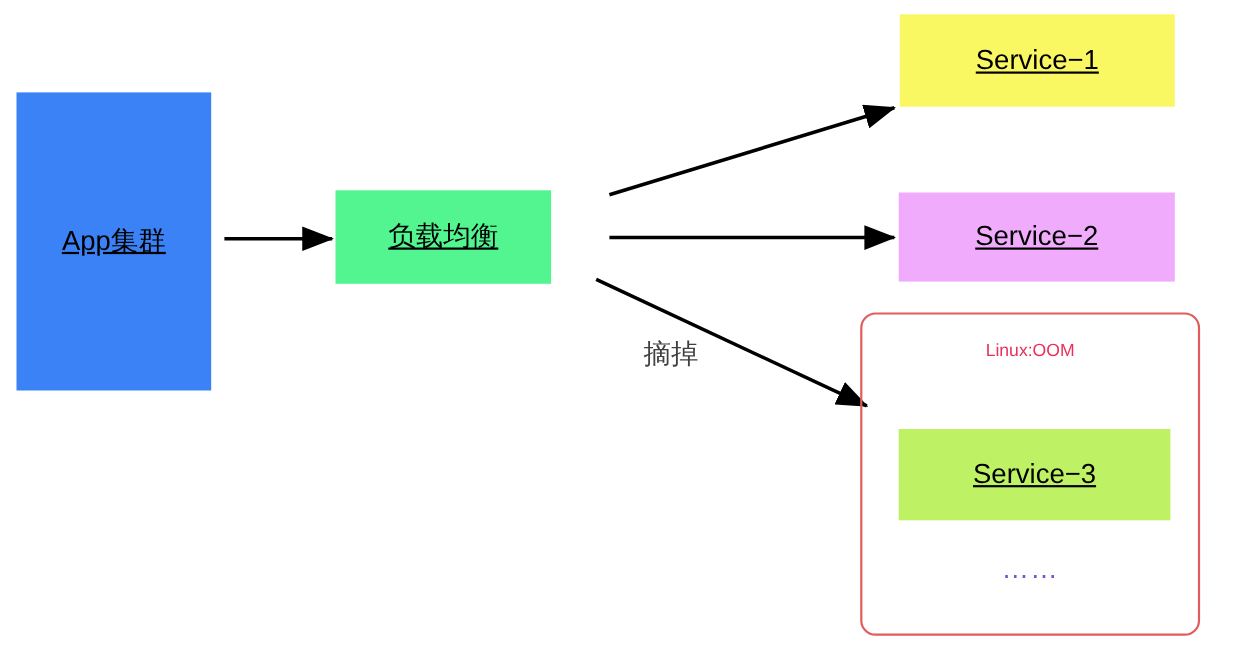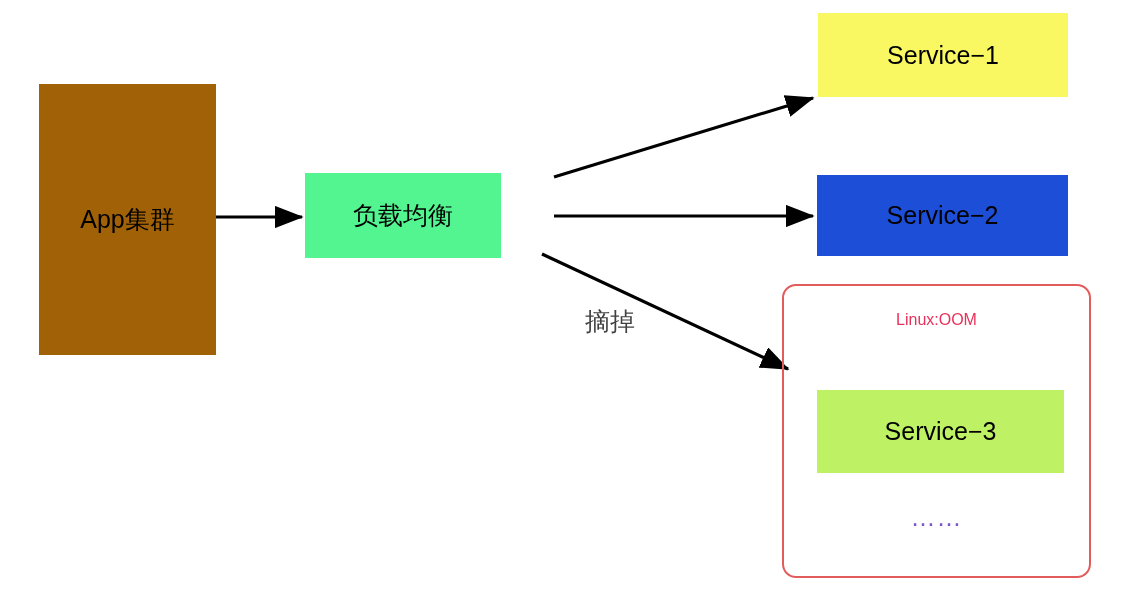--- a/index.html
+++ b/index.html
@@ -21,27 +21,28 @@
   .node {
     position: absolute;
     display: flex;
     align-items: center;
     justify-content: center;
     box-sizing: border-box;
     text-align: right;
     line-height: 1.15;
     color: #000000;
     white-space: nowrap;
+    text-decoration: underline;
   }
   #node-app {
-    left: 39px;
+    left: 15px;
     top: 84px;
     width: 177px;
     height: 271px;
-    background: #a16207;
+    background: #3b82f6;
     font-size: 25px;
   }
   #node-lb {
     left: 305px;
     top: 173px;
     width: 196px;
     height: 85px;
     background: #52f58f;
     font-size: 25px;
   }
@@ -51,21 +52,21 @@
     width: 250px;
     height: 84px;
     background: #faf862;
     font-size: 25px;
   }
   #node-svc2 {
     left: 817px;
     top: 175px;
     width: 251px;
     height: 81px;
-    background: #1d4ed8;
+    background: #f0abfc;
     font-size: 25px;
   }
   #node-svc3 {
     left: 817px;
     top: 390px;
     width: 247px;
     height: 83px;
     background: #bef264;
     font-size: 25px;
   }

